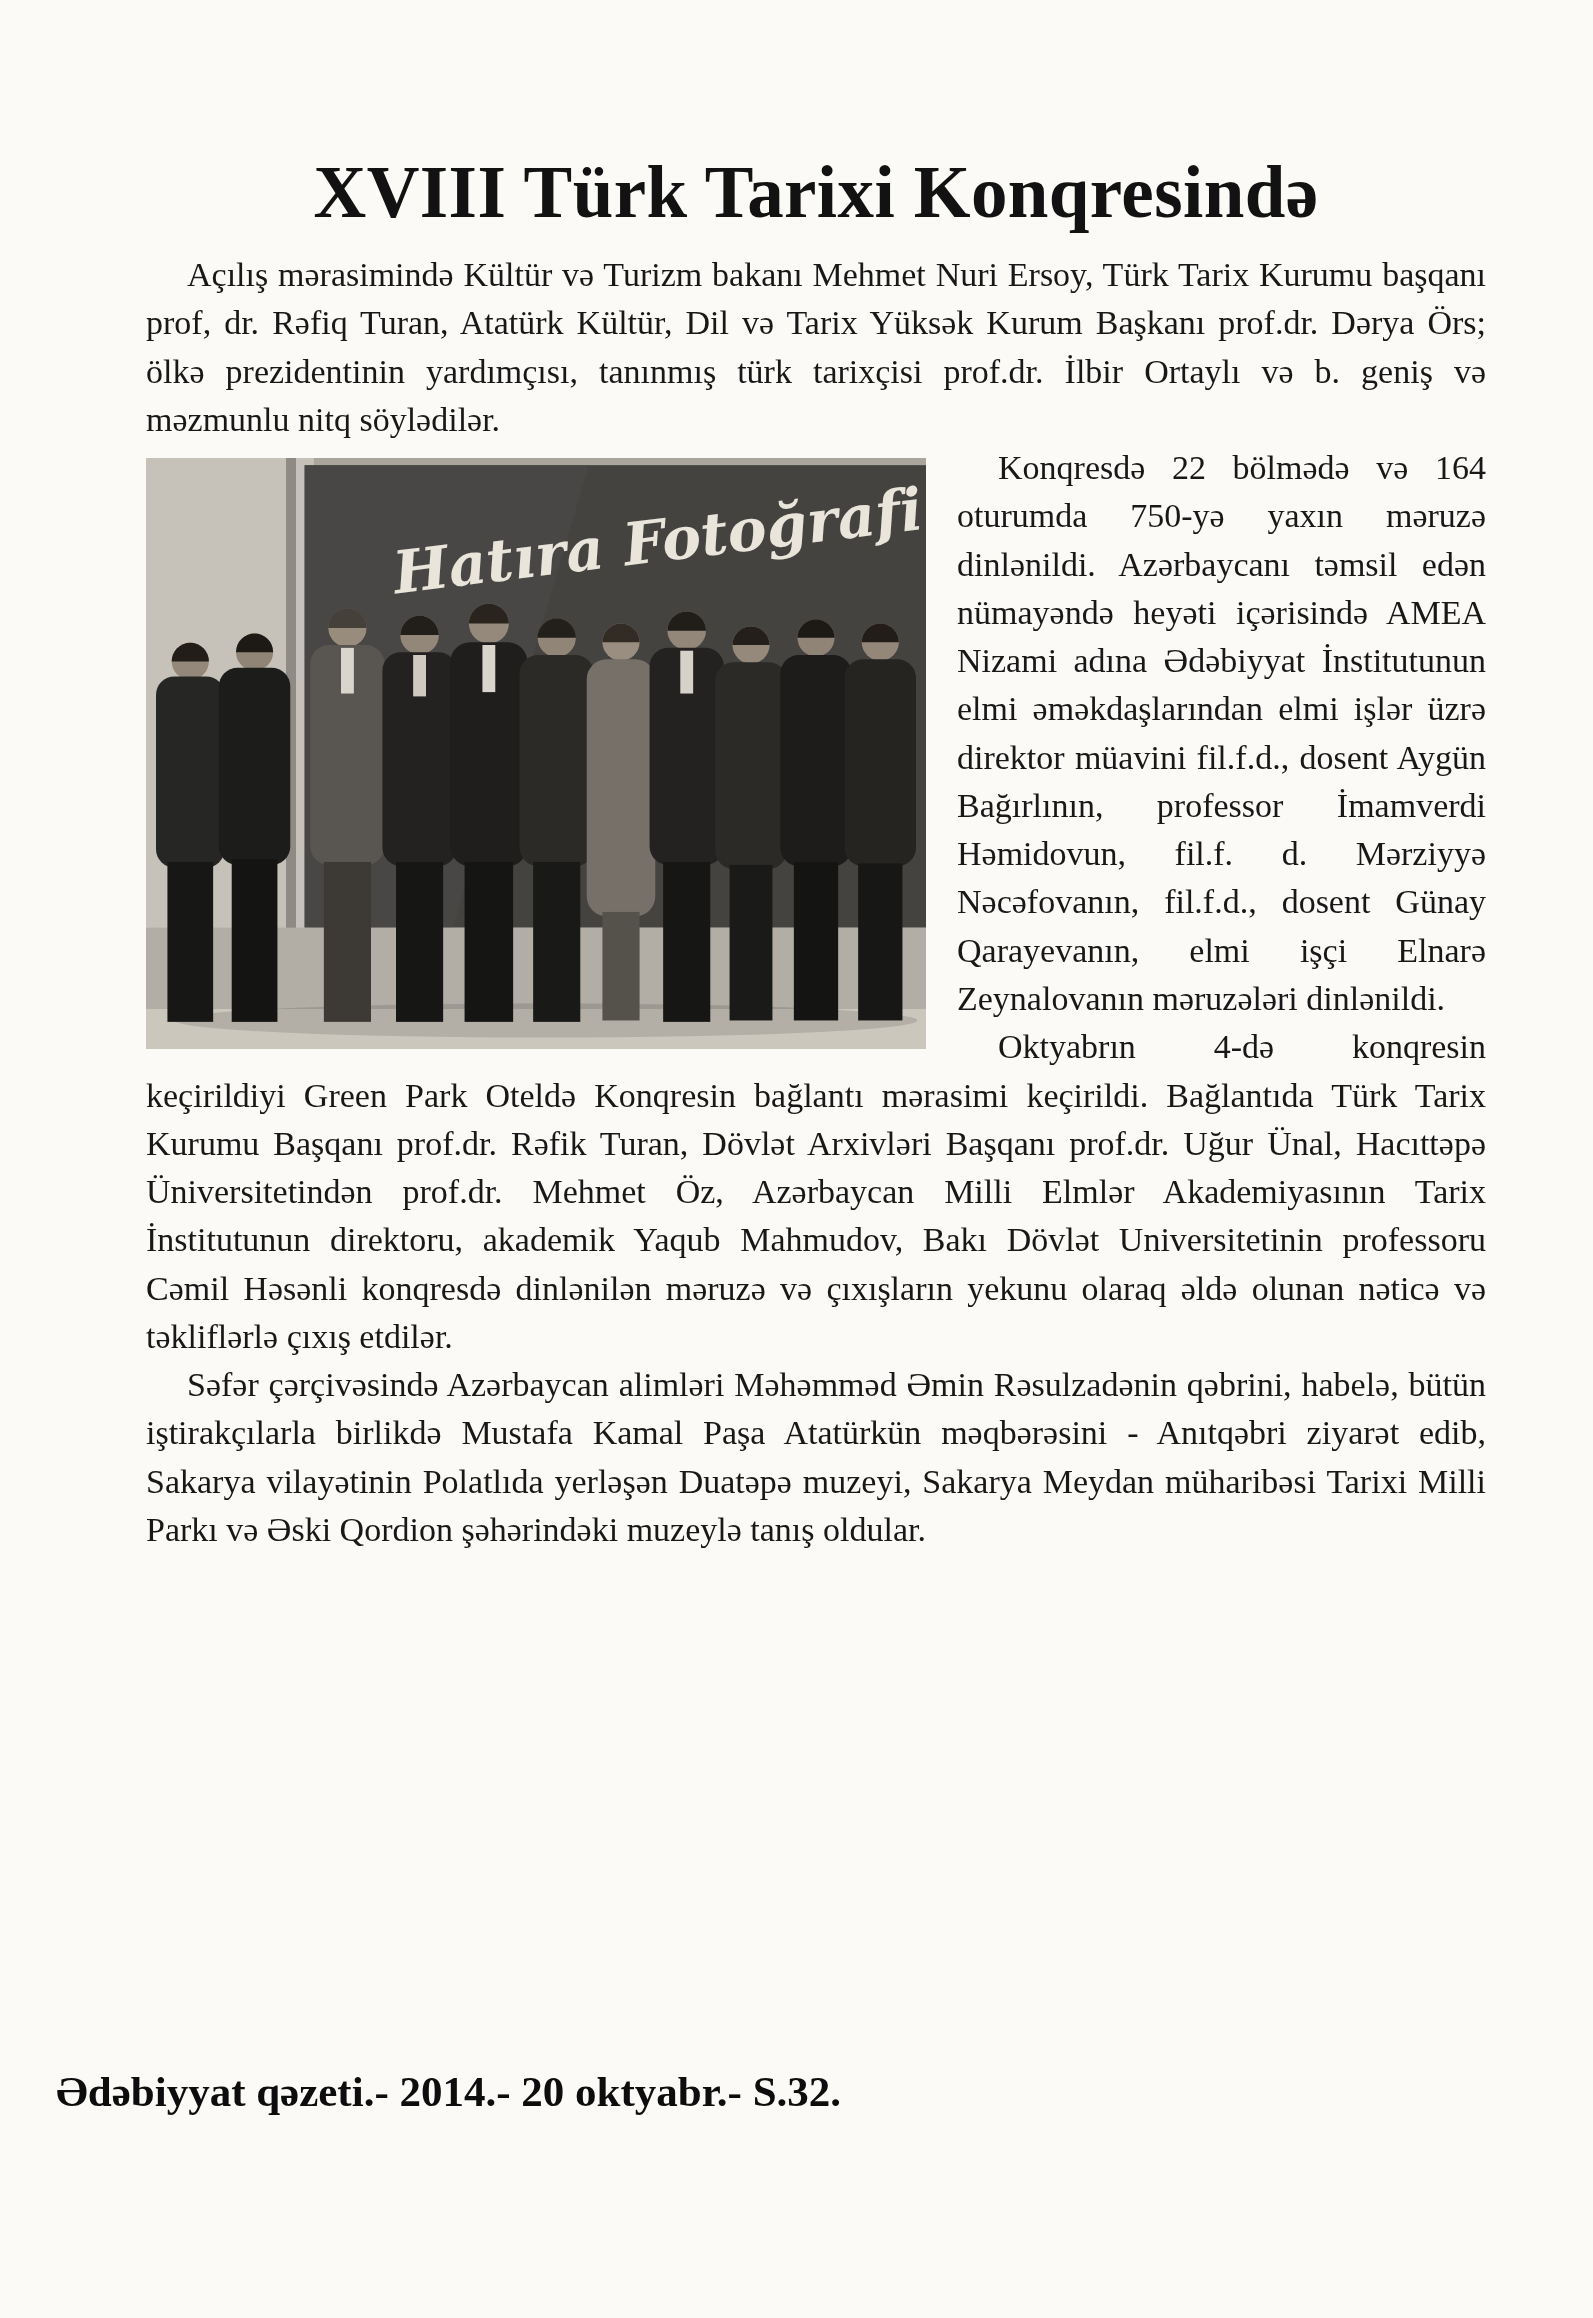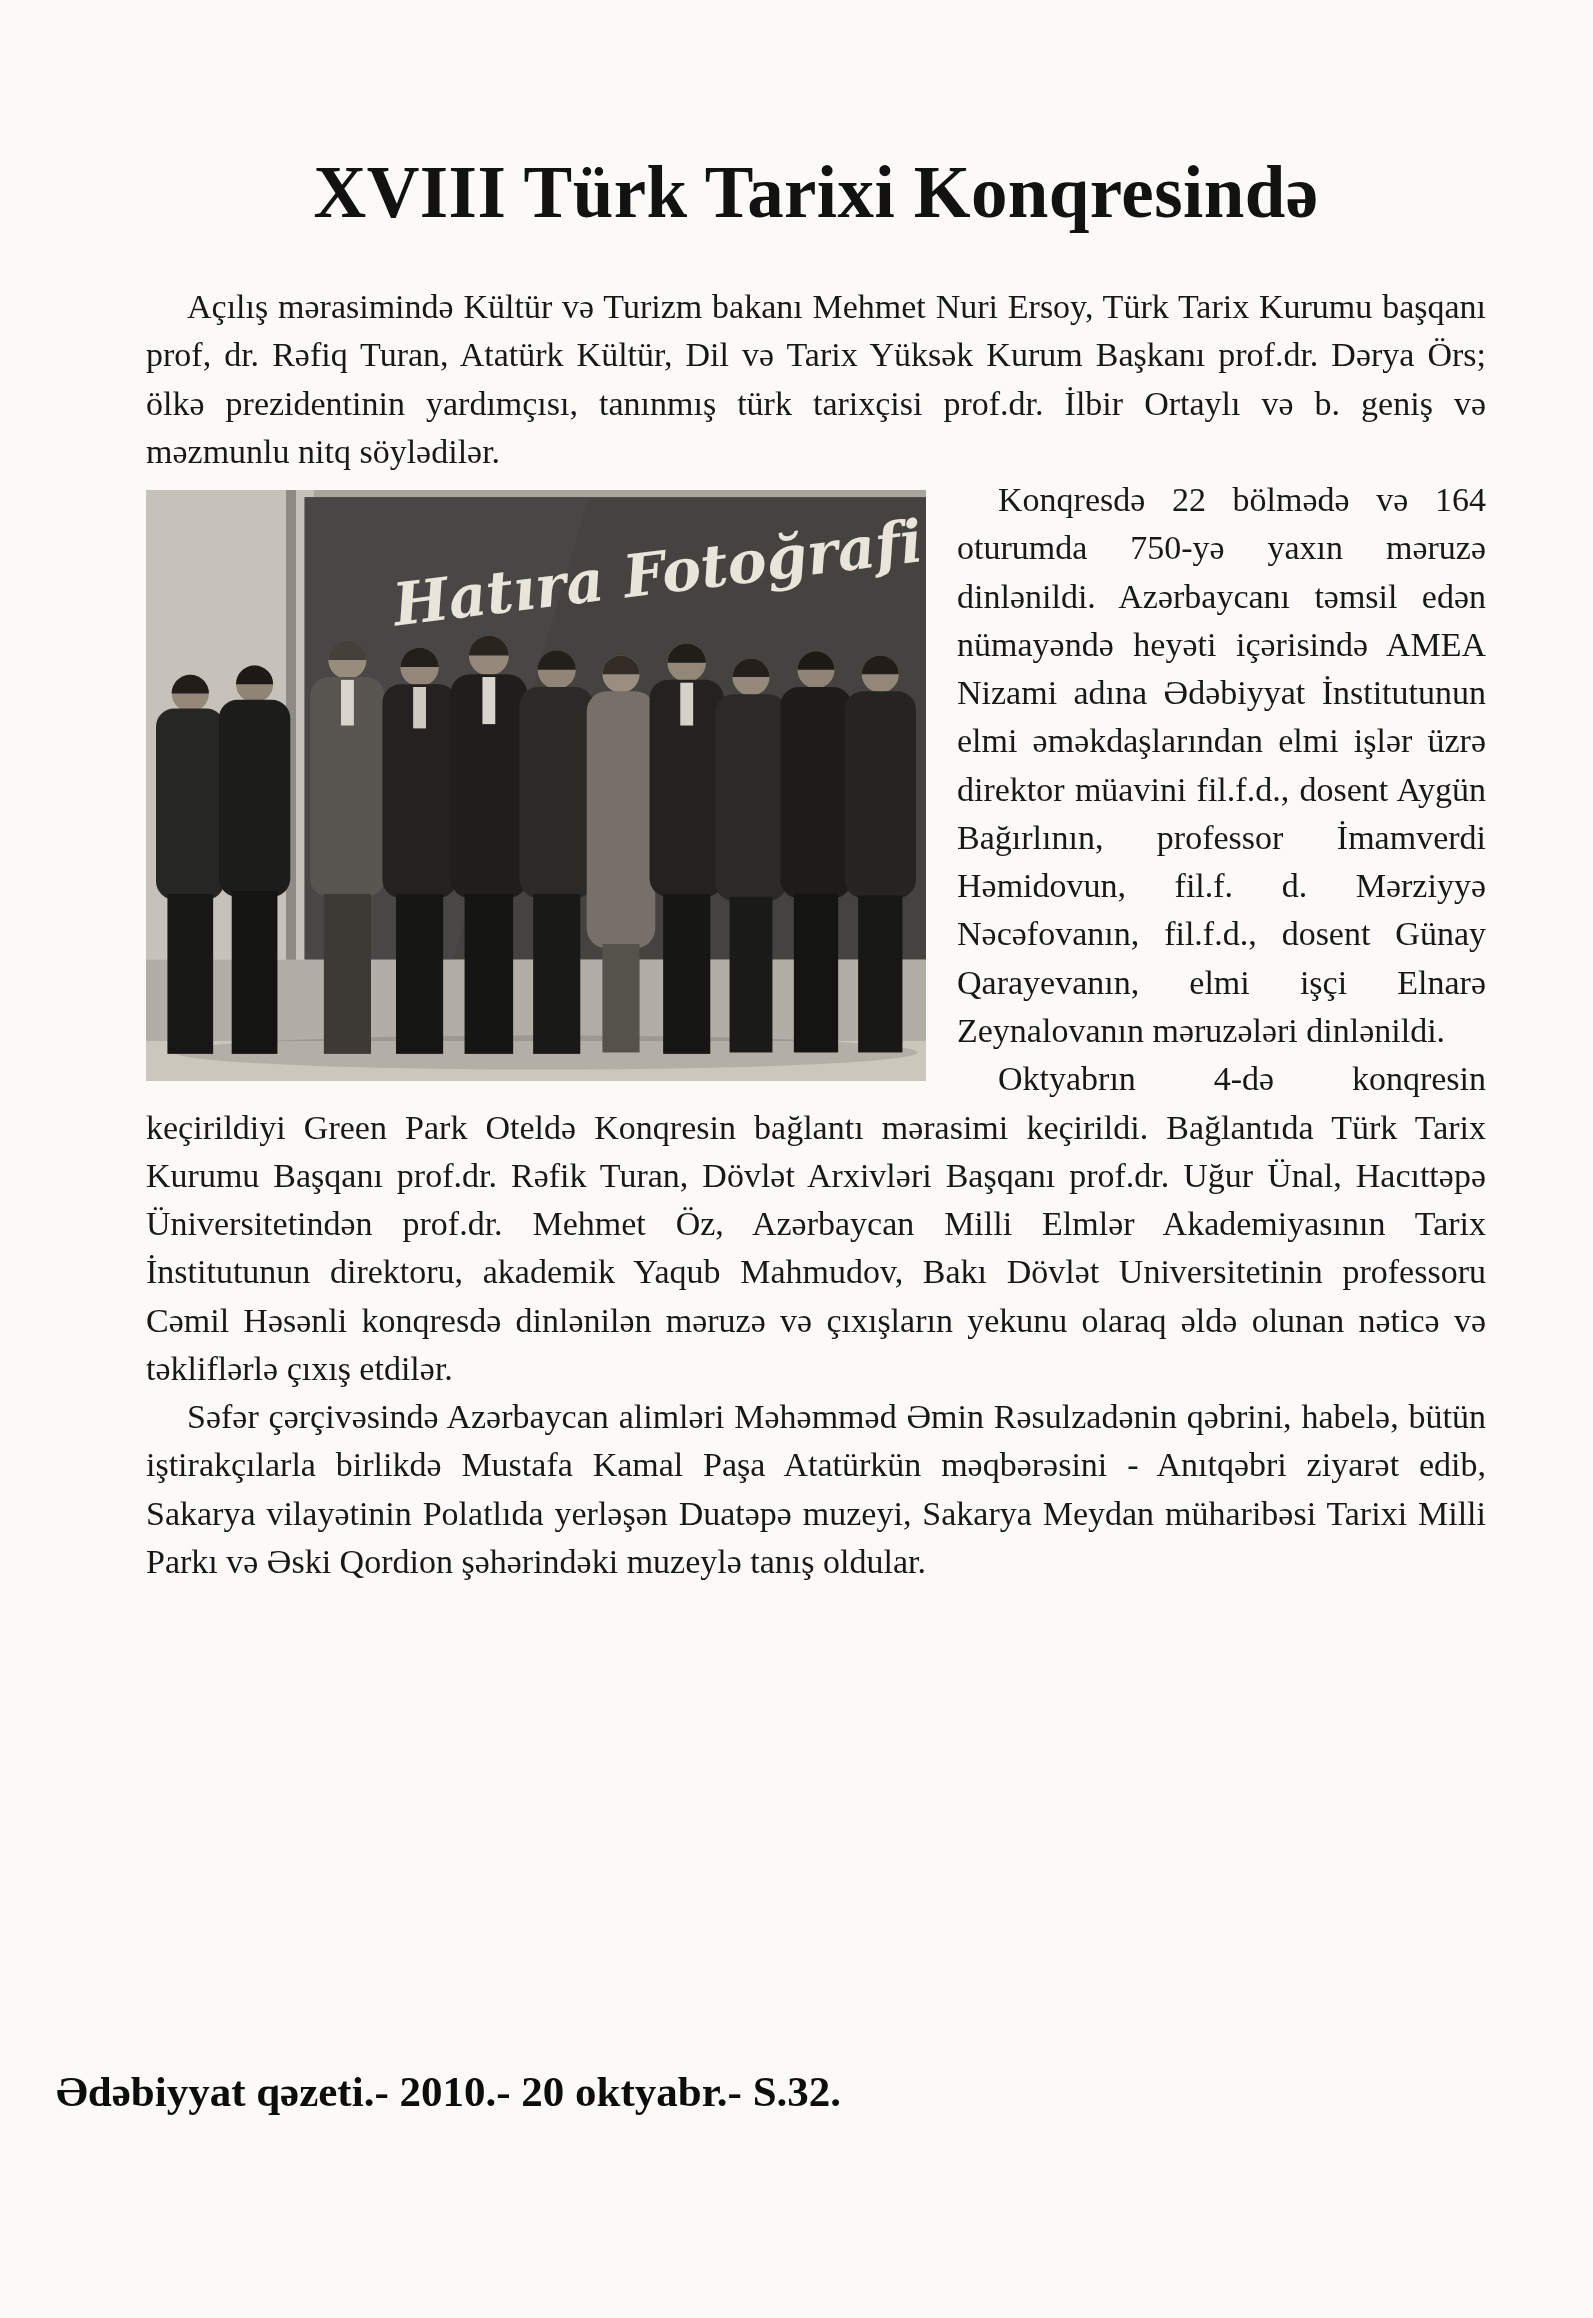--- a/index.html
+++ b/index.html
@@ -6,21 +6,21 @@
   *{box-sizing:border-box;}
   html,body{margin:0;padding:0;}
   body{
     width:1593px;height:2319px;position:relative;overflow:hidden;
     background:#fbfaf7;color:#151515;
     font-family:"Liberation Serif", serif;
   }
   .page{padding:151px 107px 0 146px;}
   .title{
     font-size:73px;font-weight:700;text-align:center;
-    margin:0 0 48px 0;letter-spacing:0.4px;color:#121212;
+    margin:0 0 16px 0;letter-spacing:0.4px;color:#121212;
   }
   .body-text{font-size:34px;line-height:1.42;text-align:justify;color:#181818;}
   .para{margin:0;text-indent:41px;}
   .photo-figure{
     float:left;width:780px;height:591px;margin:14.3px 31px 10px 0;
     background:#9a958d;
   }
   .photo-figure svg{display:block;width:100%;height:100%;}
   .citation{
     position:absolute;left:56px;top:2067px;
@@ -129,14 +129,14 @@
       </svg>
     </figure>
 
     <p class="para">Konqresdə 22 bölmədə və 164 oturumda 750-yə yaxın məruzə dinlənildi. Azərbaycanı təmsil edən nümayəndə heyəti içərisində AMEA Nizami adına Ədəbiyyat İnstitutunun elmi əməkdaşlarından elmi işlər üzrə direktor müavini fil.f.d., dosent Aygün Bağırlının, professor İmamverdi Həmidovun, fil.f. d. Mərziyyə Nəcəfovanın, fil.f.d., dosent Günay Qarayevanın, elmi işçi Elnarə Zeynalovanın məruzələri dinlənildi.</p>
     <p class="para">Oktyabrın 4-də konqresin keçirildiyi Green Park Oteldə Konqresin bağlantı mərasimi keçirildi. Bağlantıda Türk Tarix Kurumu Başqanı prof.dr. Rəfik Turan, Dövlət Arxivləri Başqanı prof.dr. Uğur Ünal, Hacıttəpə Üniversitetindən prof.dr. Mehmet Öz, Azərbaycan Milli Elmlər Akademiyasının Tarix İnstitutunun direktoru, akademik Yaqub Mahmudov, Bakı Dövlət Universitetinin professoru Cəmil Həsənli konqresdə dinlənilən məruzə və çıxışların yekunu olaraq əldə olunan nəticə və təkliflərlə çıxış etdilər.</p>
     <p class="para">Səfər çərçivəsində Azərbaycan alimləri Məhəmməd Əmin Rəsulzadənin qəbrini, habelə, bütün iştirakçılarla birlikdə Mustafa Kamal Paşa Atatürkün məqbərəsini - Anıtqəbri ziyarət edib, Sakarya vilayətinin Polatlıda yerləşən Duatəpə muzeyi, Sakarya Meydan müharibəsi Tarixi Milli Parkı və Əski Qordion şəhərindəki muzeylə tanış oldular.</p>
 
   </div>
 </div>
 
-<div class="citation">Ədəbiyyat qəzeti.- 2010.- 20 oktyabr.- S.32.</div>
+<div class="citation">Ədəbiyyat qəzeti.- 2014.- 20 oktyabr.- S.32.</div>
 
 
 </body></html>

